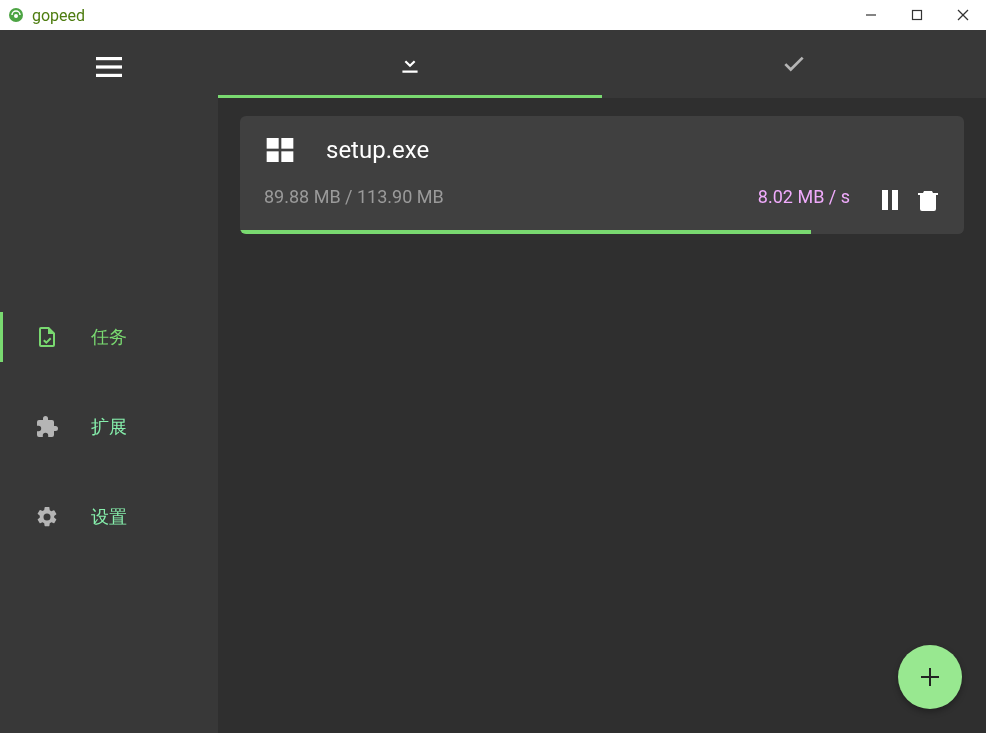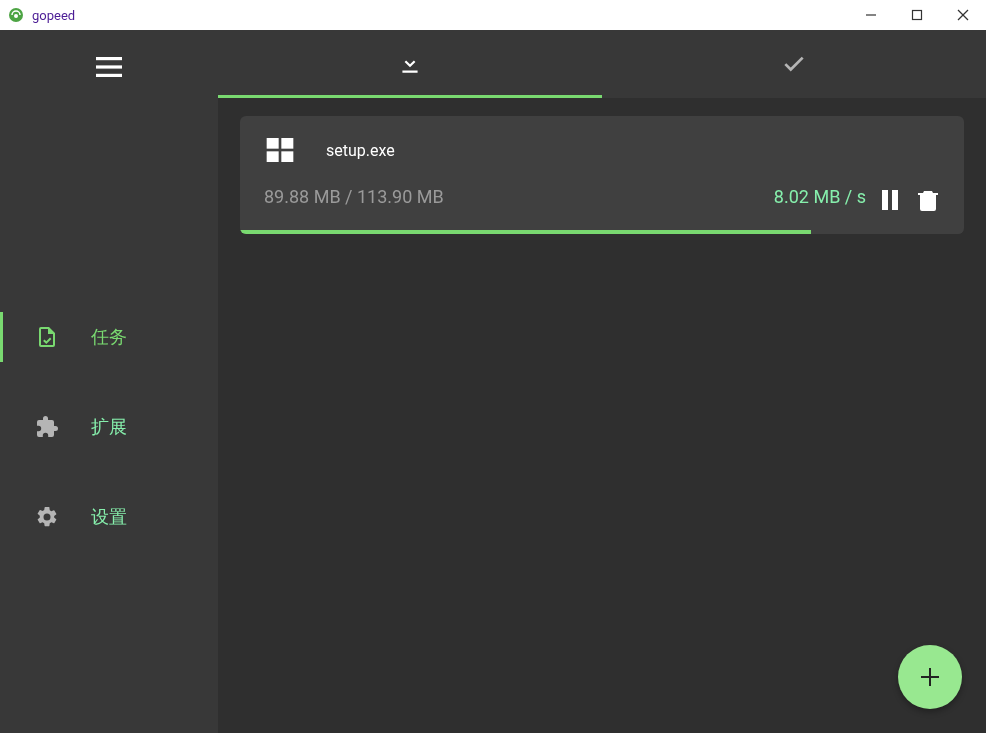--- a/index.html
+++ b/index.html
@@ -20,22 +20,22 @@
       display: flex;
       align-items: center;
       padding: 0 0 0 8px;
     }
     .titlebar-icon {
       width: 16px;
       height: 16px;
       margin-right: 8px;
     }
     .titlebar-title {
-      font-size: 13px;
-      color: #4c1d95;
+      font-size: 16px;
+      color: #4d7c0f;
       flex: 1;
     }
     .titlebar-controls {
       display: flex;
     }
     .titlebar-btn {
       width: 46px;
       height: 30px;
       display: flex;
       align-items: center;
@@ -144,36 +144,37 @@
       align-items: center;
       padding: 18px 24px 10px 24px;
     }
     .file-type-icon {
       width: 32px;
       height: 32px;
       margin-right: 30px;
     }
     .file-name {
       color: #fff;
-      font-size: 16px;
+      font-size: 24px;
       text-align: right;
     }
     .download-footer {
       display: flex;
       align-items: flex-start;
       padding: 10px 22px 16px 24px;
     }
     .progress-text {
       color: #9a9a9a;
       font-size: 18px;
       flex: 1;
     }
     .speed-text {
-      color: #86efac;
+      color: #f0abfc;
       font-size: 18px;
+      margin-right: 16px;
     }
     .action-btn {
       width: 28px;
       height: 28px;
       display: flex;
       align-items: center;
       justify-content: center;
       cursor: pointer;
       margin-left: 10px;
     }

